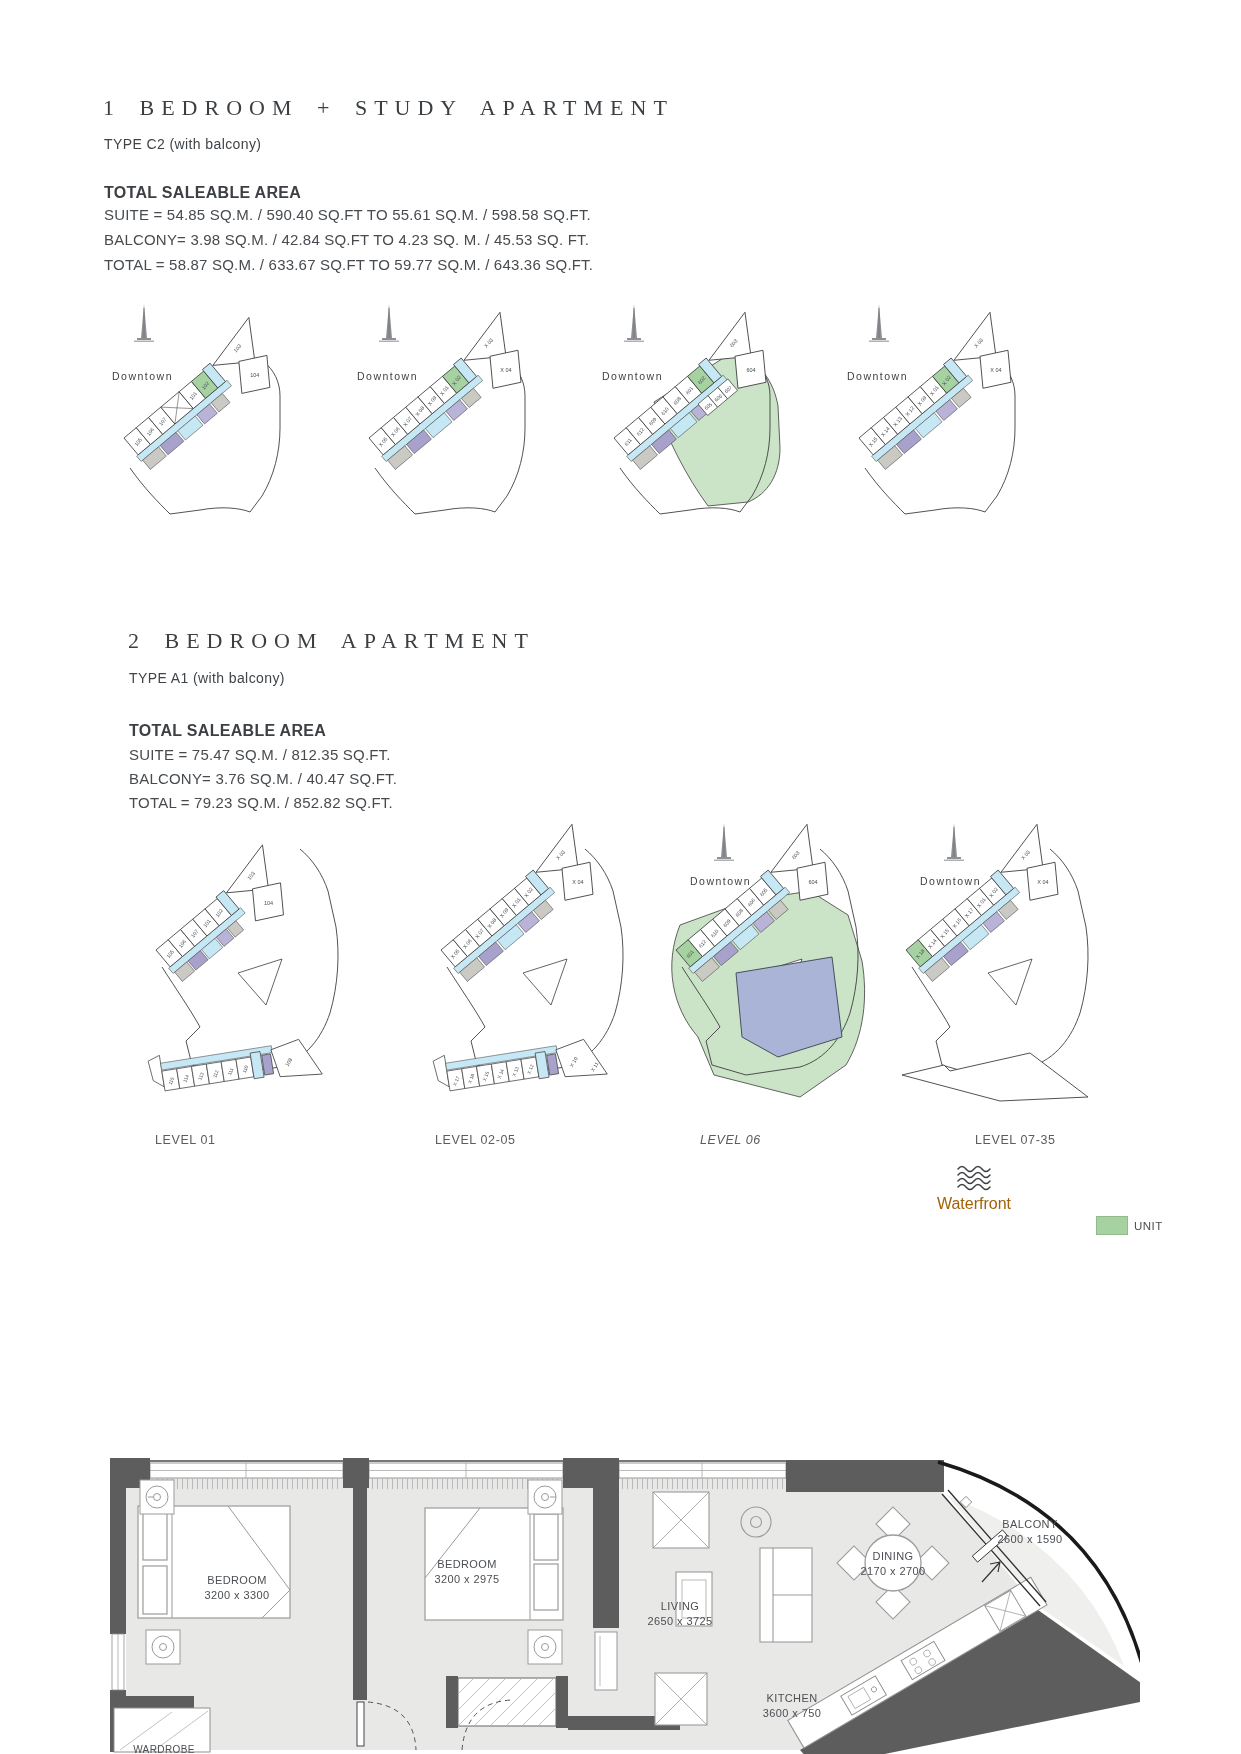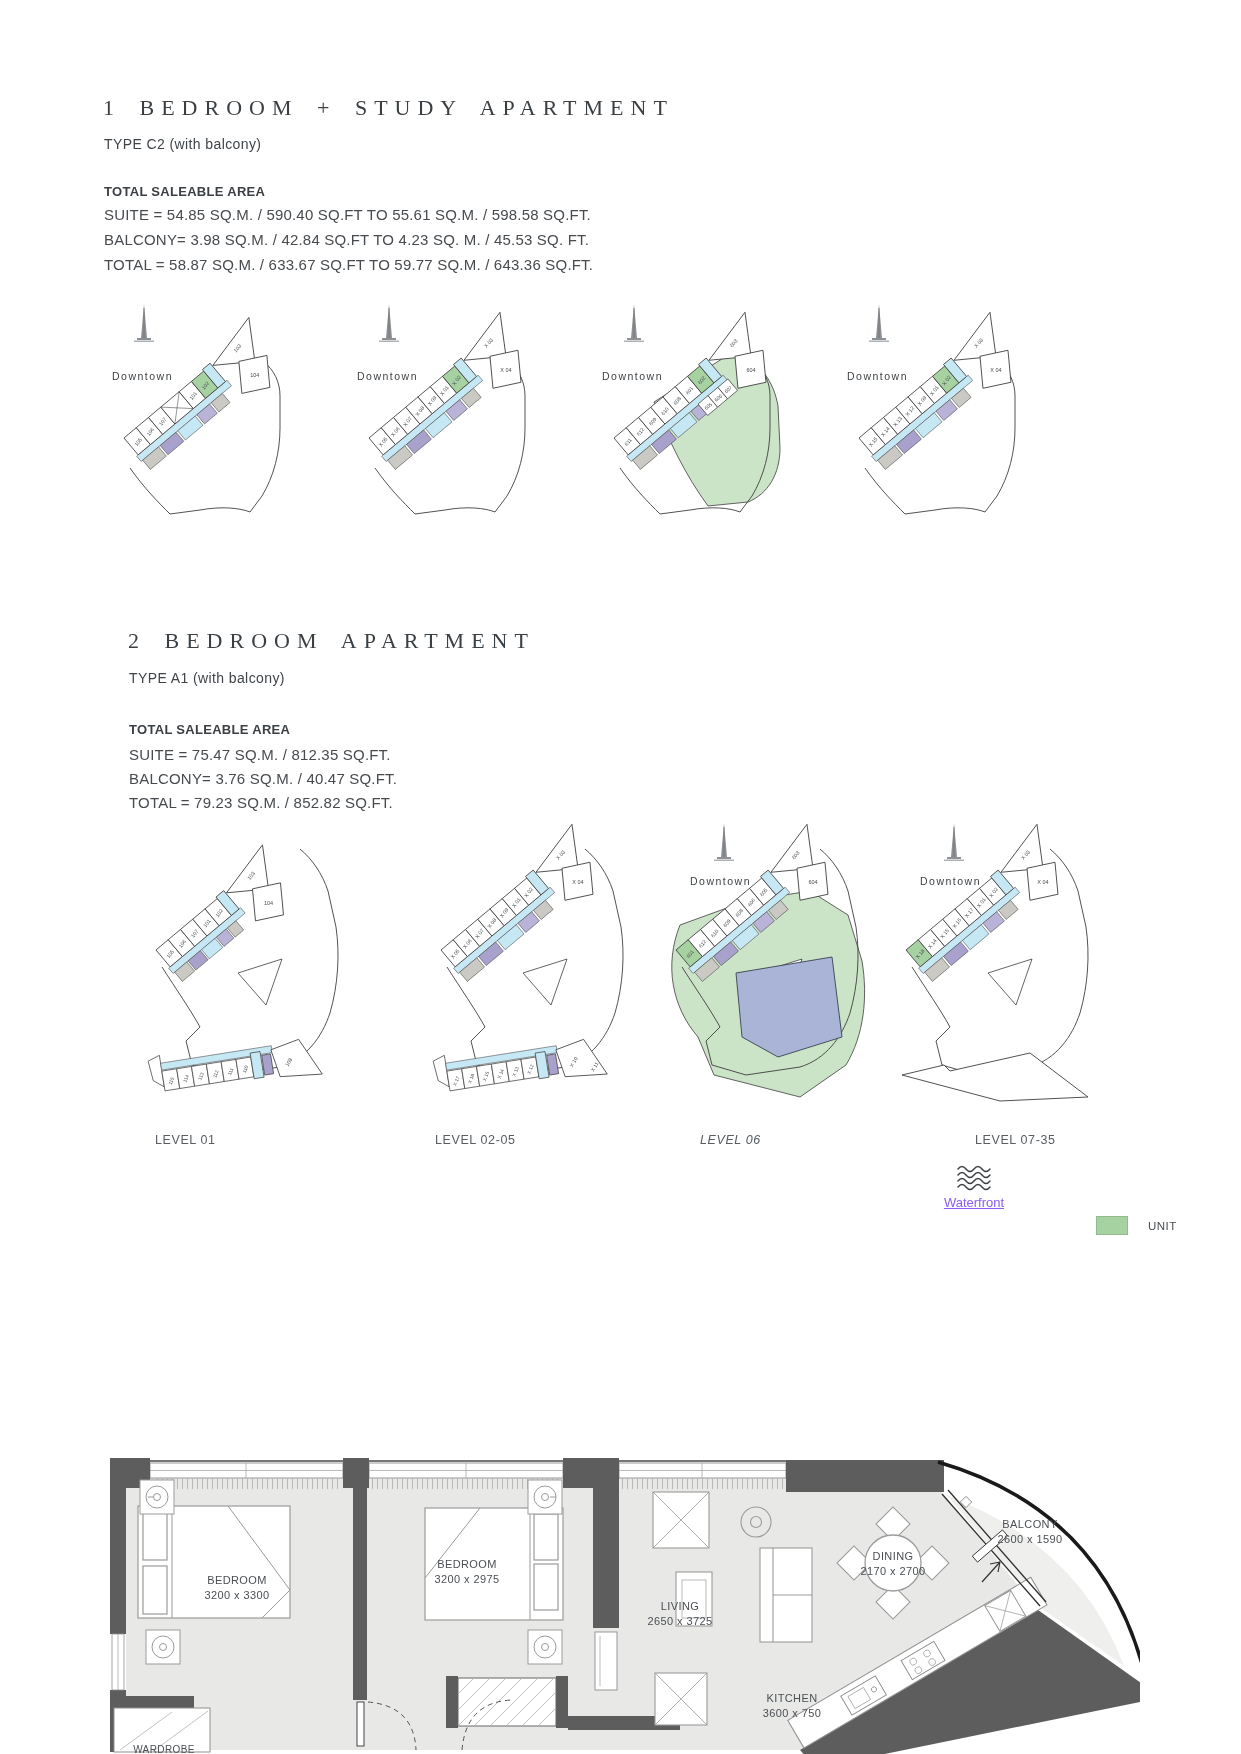--- a/index.html
+++ b/index.html
@@ -1,27 +1,27 @@
 <!DOCTYPE html>
 <html><head>
 <meta charset="utf-8">
 <style>
   html,body{margin:0;padding:0;background:#fff;}
   .page{position:relative;width:1241px;height:1754px;background:#ffffff;overflow:hidden;
         font-family:"Liberation Sans",sans-serif;color:#45494d;}
   .h-serif{position:absolute;font-family:"Liberation Serif",serif;font-size:22px;font-weight:500;
            letter-spacing:7px;word-spacing:6px;color:#3a3f43;white-space:nowrap;}
   .subtitle{position:absolute;font-size:14px;color:#3f4449;letter-spacing:.4px;}
-  .area-h{position:absolute;font-size:13px;font-weight:bold;color:#3c4044;letter-spacing:.3px;}
+  .area-h{position:absolute;font-size:16px;font-weight:bold;color:#3c4044;letter-spacing:.3px;}
   .area-line{position:absolute;font-size:15px;color:#474b4f;letter-spacing:.2px;white-space:nowrap;}
   .plan-slot{position:absolute;}
   .level-label{position:absolute;font-size:12.5px;color:#585d61;letter-spacing:.6px;white-space:nowrap;}
   .waterfront{position:absolute;left:936px;top:1164px;width:76px;text-align:center;}
-  .waterfront .wf-label{font-size:13px;color:#8b5cf6;margin-top:3px;text-decoration:underline;}
-  .unit-legend{position:absolute;left:1096px;top:1216px;display:flex;align-items:center;gap:20px;}
+  .waterfront .wf-label{font-size:16px;color:#a16207;margin-top:3px;}
+  .unit-legend{position:absolute;left:1096px;top:1216px;display:flex;align-items:center;gap:6px;}
   .unit-swatch{width:30px;height:17px;border:1px solid #94b98e;}
   .unit-text{font-size:11.5px;color:#4a4e52;letter-spacing:.5px;}
   .floorplan{position:absolute;left:110px;top:1450px;}
   .floorplan text{font-family:"Liberation Sans",sans-serif;}
   svg{display:block;}
 </style>
 </head>
 <body>
 
 <div class="page">

